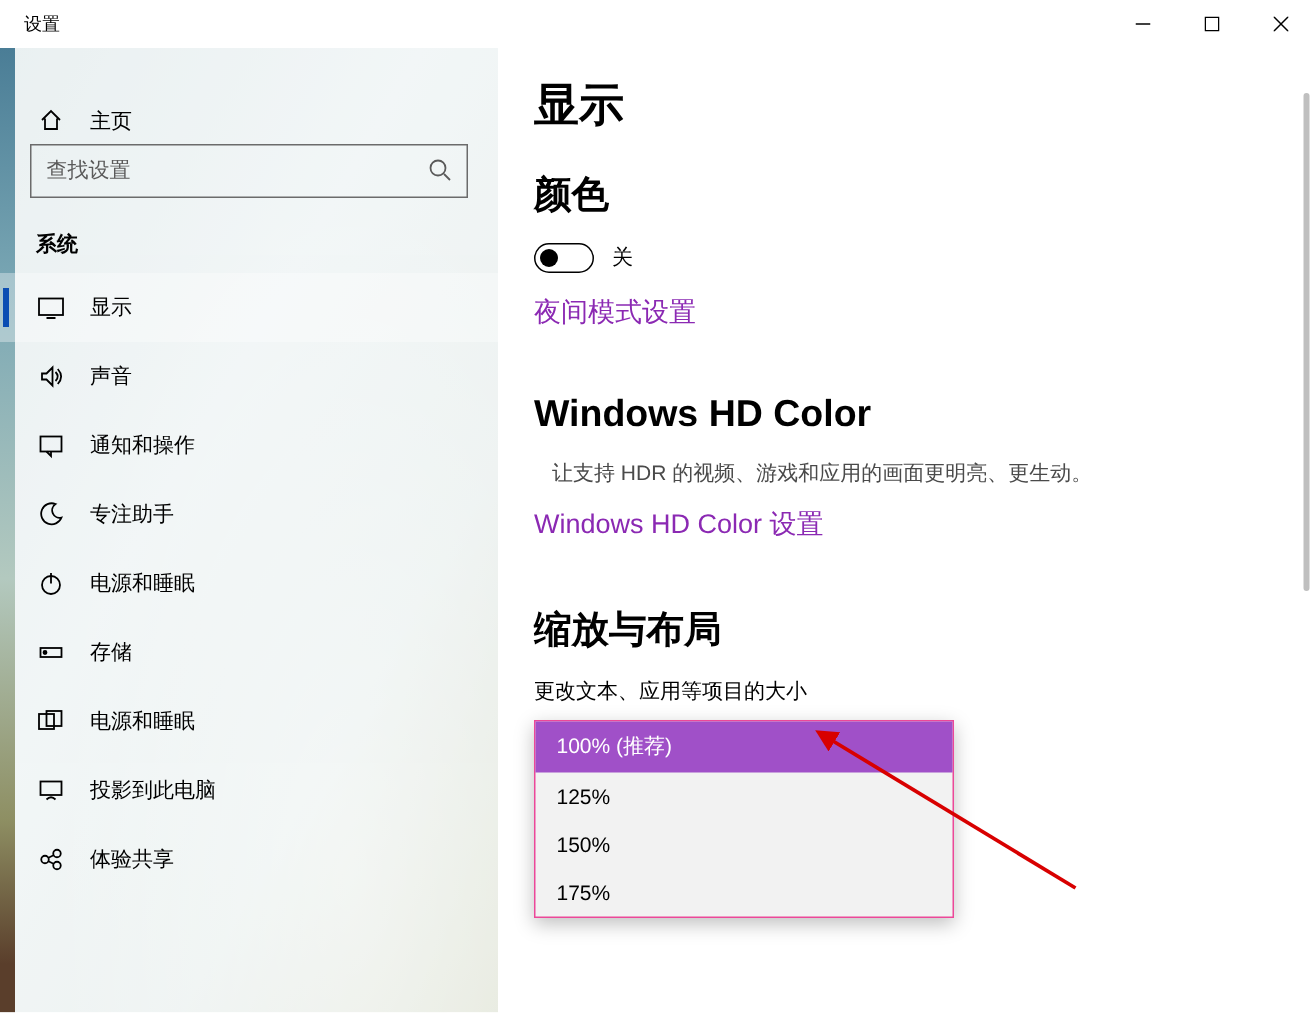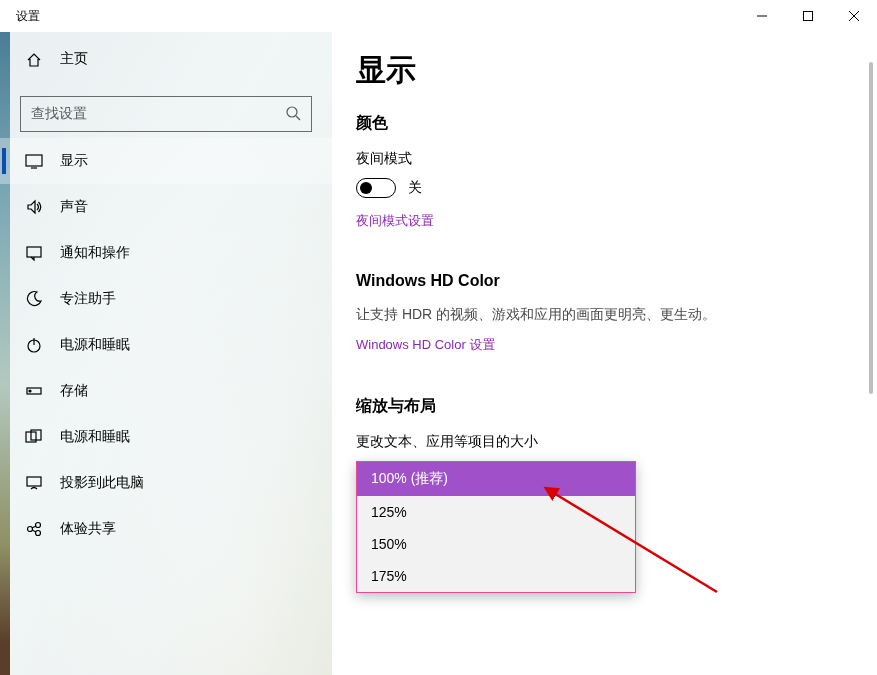--- a/index.html
+++ b/index.html
@@ -74,21 +74,21 @@
     background: linear-gradient(to bottom, #4a7d96 0%, #7aa7b4 25%, #b3c9bf 55%, #8e8f63 80%, #5a3e2b 95%);
     z-index: 1;
   }
   .sidebar-content {
     position: relative;
     z-index: 2;
     padding-top: 18px;
   }
   .nav-link {
     display: flex;
-    align-items: flex-start;
+    align-items: flex-end;
     height: 40px;
     padding: 0 20px 0 24px;
     cursor: pointer;
     color: #000;
   }
   .nav-icon {
     width: 20px; height: 20px;
     margin-right: 16px;
     display: flex; align-items: center; justify-content: center;
     flex-shrink: 0;
@@ -160,21 +160,21 @@
   }
   .content {
     padding: 18px 40px 10px 24px;
   }
   h1.page-title {
     font-size: 30px;
     font-weight: 600;
     margin-bottom: 22px;
   }
   h2.section-title {
-    font-size: 16px;
+    font-size: 25px;
     font-weight: 600;
     margin-bottom: 16px;
     margin-top: 8px;
   }
   .field-label {
     font-size: 14px;
     margin-bottom: 10px;
   }
   .toggle-row {
     display: flex;
@@ -192,29 +192,30 @@
   .toggle-knob {
     position: absolute;
     left: 3px; top: 3px;
     width: 12px; height: 12px;
     background: #000;
     border-radius: 50%;
   }
   .toggle-state { font-size: 14px; }
   .text-link {
     color: #8b29b3;
-    font-size: 13px;
+    font-size: 18px;
     cursor: pointer;
     display: inline-block;
     margin-bottom: 6px;
   }
   .subtext {
     font-size: 14px;
     color: #4a4a4a;
     margin-bottom: 12px;
+    margin-left: 12px;
   }
   .section-gap { height: 28px; }
 
   .dropdown-open {
     position: relative;
     width: 280px;
     border: 1px solid #ec4899;
     background: #f2f2f2;
     box-shadow: 0 4px 12px rgba(0,0,0,0.25);
     margin-bottom: 20px;
@@ -280,20 +281,21 @@
         <div class="search-box">
           <span class="search-placeholder">查找设置</span>
           <span class="search-icon">
             <svg width="16" height="16" viewBox="0 0 16 16">
                 <circle cx="7" cy="7" r="5"></circle>
                 <line x1="11" y1="11" x2="15" y2="15"></line>
               </svg>
           </span>
         </div>
 
+        <div class="cat-header">系统</div>
 
         <div class="nav-item selected">
           <span class="nav-icon">
             <svg width="18" height="18" viewBox="0 0 18 18">
                 <rect x="1" y="3" width="16" height="11"></rect>
                 <line x1="6" y1="16" x2="12" y2="16"></line>
               </svg>
           </span>
           <span class="nav-label">显示</span>
         </div>
@@ -388,21 +390,20 @@
     <div class="main">
 
       <div class="scrollbar-track">
         <div class="scrollbar-thumb"></div>
       </div>
 
       <div class="content">
         <h1 class="page-title">显示</h1>
 
         <h2 class="section-title">颜色</h2>
-        <div class="field-label">夜间模式</div>
         <div class="toggle-row">
           <div class="toggle">
             <div class="toggle-knob"></div>
           </div>
           <span class="toggle-state">关</span>
         </div>
         <span class="text-link">夜间模式设置</span>
 
         <div class="section-gap"></div>
 

